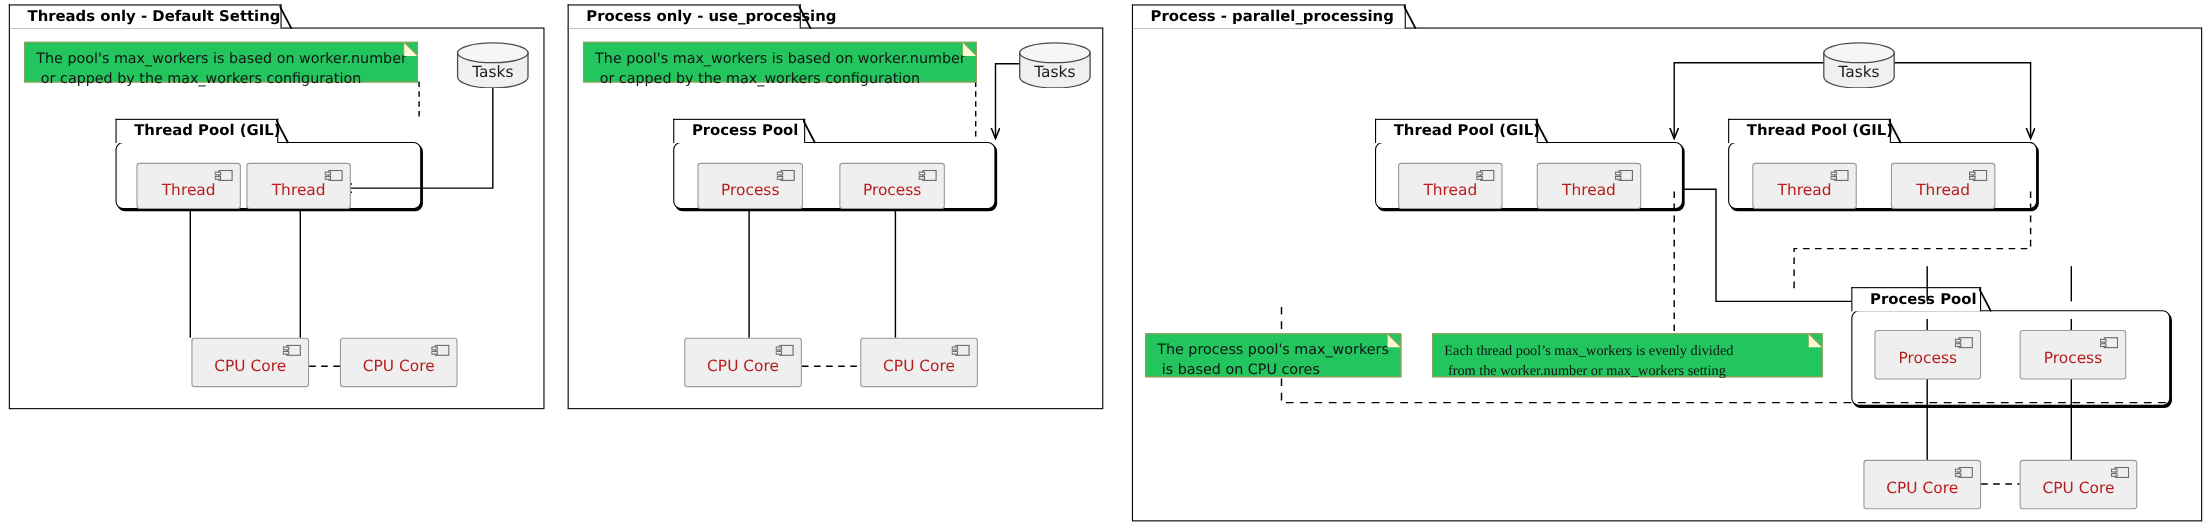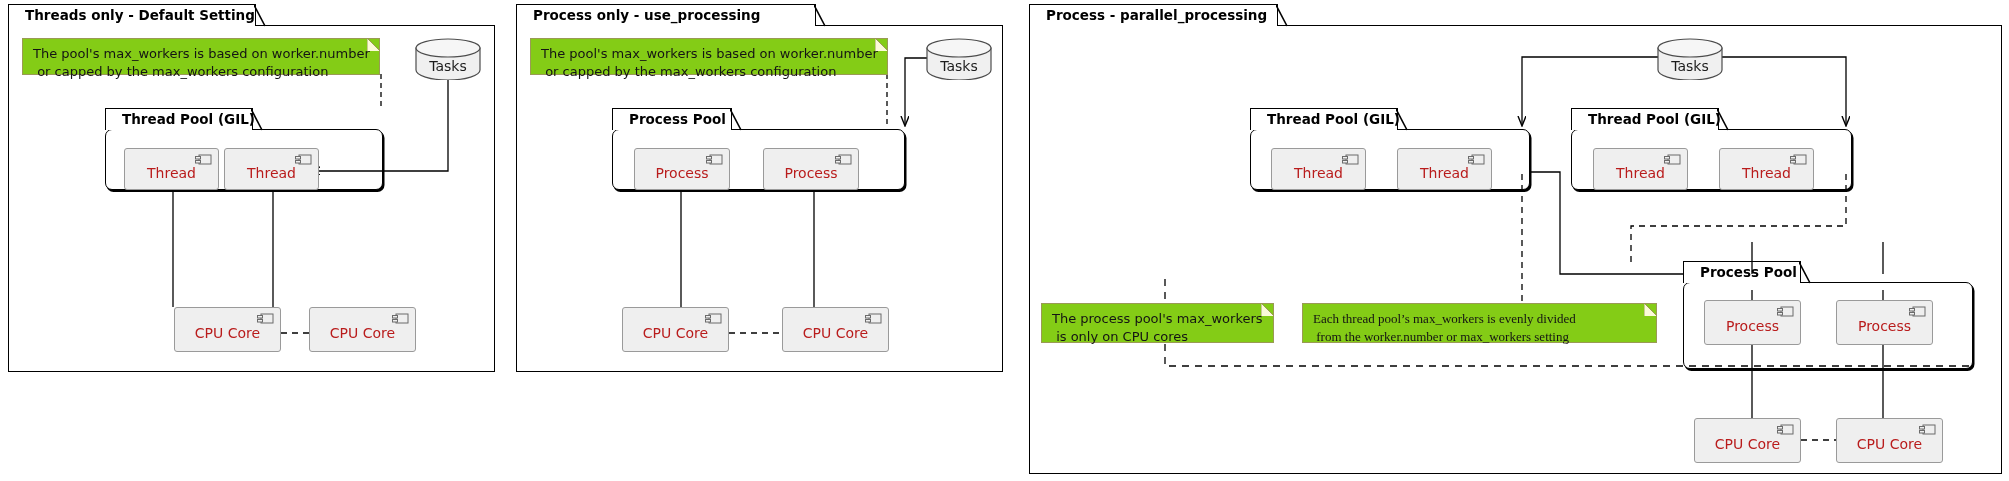--- a/index.html
+++ b/index.html
@@ -49,21 +49,21 @@
   }
   .comp-label{
     font-size:14px;color:#b91c1c;white-space:nowrap;line-height:1;
     margin-top:7px;
   }
   .comp-icon{position:absolute;right:6px;top:5px;width:17px;height:12px;}
 
   
   .note{
     position:absolute;box-sizing:border-box;
-    background:#84cc16;border:1px solid #9a9a55;
+    background:#22c55e;border:1px solid #9a9a55;
     z-index:6;
   }
   .note-inner{
     padding:6px 9px 6px 10px;
     font-size:13px;line-height:1.35;color:#141414;white-space:pre;
   }
   .note-fold{position:absolute;right:-1px;top:-1px;width:13px;height:13px;}
 
   
   .db{position:absolute;z-index:6;}
@@ -184,21 +184,21 @@
   <div class="comp" style="left:309px;top:307px;width:107px;height:45px;">
     <span class="comp-label">CPU Core</span>
     <svg class="comp-icon" viewBox="0 0 17 12">
       <rect x="4" y="1" width="12" height="9" fill="#efefef" stroke="#6b6b6b" stroke-width="1"></rect>
       <rect x="0.5" y="2.5" width="5" height="2.5" fill="#efefef" stroke="#6b6b6b" stroke-width="1"></rect>
       <rect x="0.5" y="6.5" width="5" height="2.5" fill="#efefef" stroke="#6b6b6b" stroke-width="1"></rect>
     </svg>
   </div>
 
   <div class="pkg" style="left:516px;top:4px;width:487px;height:368px;">
-    <div class="pkg-tab" style="width:300px;">
+    <div class="pkg-tab" style="width:212px;">
       <span class="pkg-tab-text">Process only - use_processing</span>
       <svg class="pkg-tab-fold" viewBox="0 0 12 22">
           <path d="M0,0 L11,21" stroke="#000" stroke-width="1.6" fill="none"></path>
         </svg>
     </div>
     <div class="pkg-body" style="top:21px;width:487px;height:347px;"></div>
   </div>
 
   <div class="note" style="left:530px;top:38px;width:358px;height:37px;">
     <div class="note-inner">The pool's max_workers is based on worker.number
@@ -352,21 +352,21 @@
     <span class="comp-label">Process</span>
     <svg class="comp-icon" viewBox="0 0 17 12">
       <rect x="4" y="1" width="12" height="9" fill="#efefef" stroke="#6b6b6b" stroke-width="1"></rect>
       <rect x="0.5" y="2.5" width="5" height="2.5" fill="#efefef" stroke="#6b6b6b" stroke-width="1"></rect>
       <rect x="0.5" y="6.5" width="5" height="2.5" fill="#efefef" stroke="#6b6b6b" stroke-width="1"></rect>
     </svg>
   </div>
 
   <div class="note" style="left:1041px;top:303px;width:233px;height:40px;">
     <div class="note-inner">The process pool's max_workers
- is only on CPU cores</div>
+ is based on CPU cores</div>
     <svg class="note-fold" viewBox="0 0 13 13">
       <path d="M0,0 L13,13 L0,13 Z" fill="#fbfbd8" stroke="none"></path>
       <path d="M0,0 L13,13 M0,0 L0,13" stroke="#9a9a55" stroke-width="1" fill="none"></path>
     </svg>
   </div>
   <div class="note" style="left:1302px;top:303px;width:355px;height:40px;font-family:Liberation Serif, serif;">
     <div class="note-inner">Each thread pool’s max_workers is evenly divided
  from the worker.number or max_workers setting</div>
     <svg class="note-fold" viewBox="0 0 13 13">
       <path d="M0,0 L13,13 L0,13 Z" fill="#fbfbd8" stroke="none"></path>

